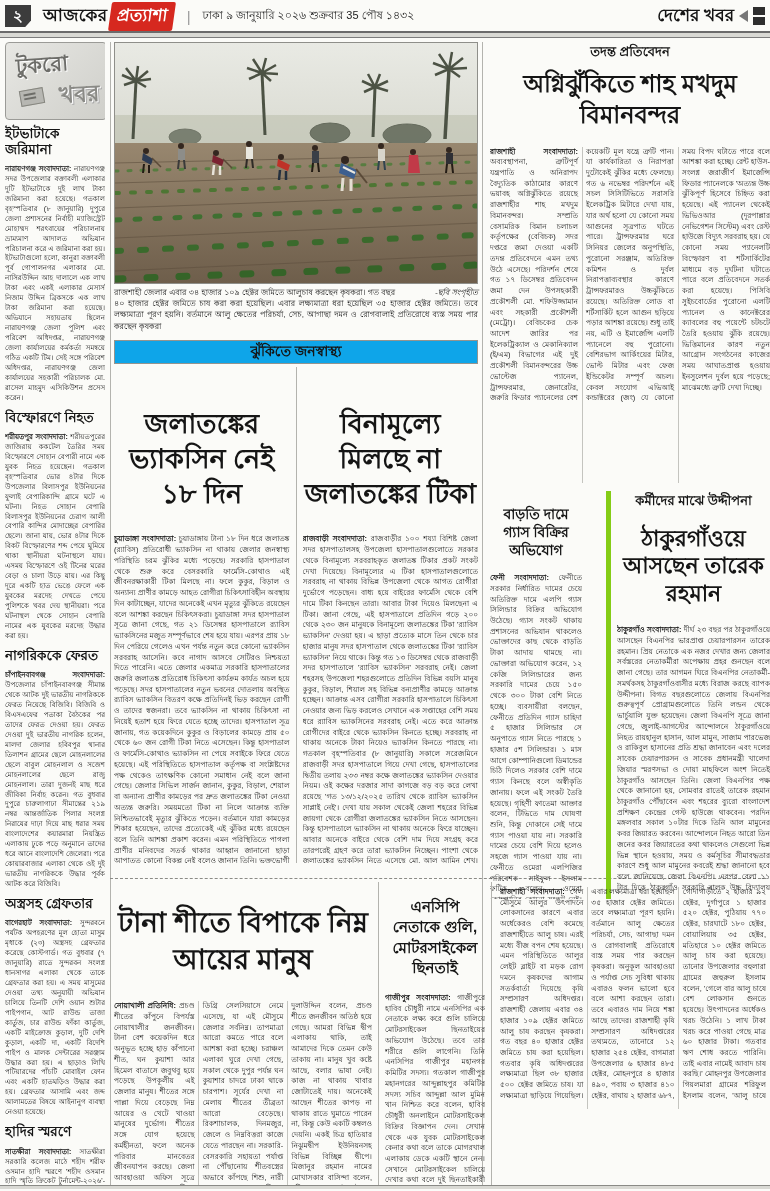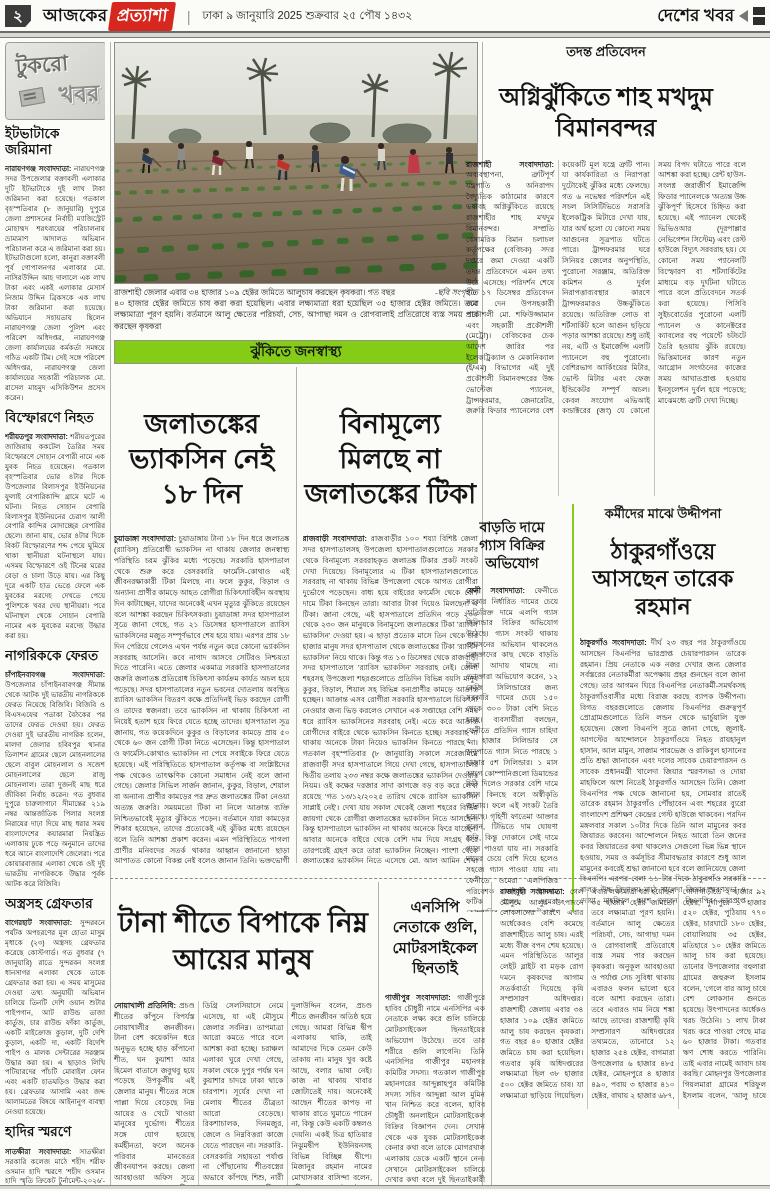--- a/index.html
+++ b/index.html
@@ -37,36 +37,36 @@
   .tukro-news-icon::after{content:"";position:absolute;left:3px;top:3px;width:12px;height:2px;background:#6d6d68;box-shadow:0 4px 0 #6d6d68;}
   .side-item{margin-bottom:7px;}
   .side-title{font-size:13.5px;font-weight:bold;line-height:1.15;margin:2px 0 2px;}
   .side-body{font-size:7px;line-height:1.42;text-align:justify;}
   .byline{font-weight:bold;}
   
   .middle{position:absolute;left:114px;top:42px;width:364px;}
   .photo{width:364px;height:242px;border:1px solid #8f8f8a;box-sizing:border-box;overflow:hidden;}
   .caption{font-size:8px;line-height:1.4;text-align:justify;margin-top:3px;}
   .credit{float:right;font-style:italic;padding-left:40px;}
-  .section-bar{margin-top:5px;height:22px;background:#84cc16;border:1px solid #94948f;
+  .section-bar{margin-top:5px;height:22px;background:#0ea5e9;border:1px solid #94948f;
                display:flex;align-items:center;justify-content:center;font-weight:bold;font-size:14px;}
   .vaccine-row{display:flex;margin-top:3px;height:496px;overflow:hidden;}
   .vcol{width:178px;overflow:hidden;}
   .vcol + .vcol{border-left:1px solid #b3b3ae;padding-left:6px;}
   .vcol:first-child{padding-right:6px;}
   .headline-xl{font-size:27px;font-weight:bold;text-align:center;line-height:1.3;margin-top:40px;}
   .body-text{font-size:7.4px;line-height:1.45;text-align:justify;margin-top:5px;overflow:hidden;}
   
-  .right{position:absolute;left:466px;top:42px;width:280px;}
+  .right{position:absolute;left:490px;top:42px;width:280px;}
   .kicker{font-size:13px;font-weight:bold;text-align:center;}
-  .headline-l{font-size:24px;font-weight:bold;text-align:center;line-height:1.28;margin-top:19px;}
+  .headline-l{font-size:24px;font-weight:bold;text-align:center;line-height:1.28;margin-top:6px;}
   .cols3{column-count:3;column-gap:8px;column-rule:1px solid #c4c4bf;}
   .airport-body{height:336px;}
   .row2{display:flex;margin-top:8px;height:408px;overflow:hidden;}
-  .gas-col{width:92px;padding-right:14px;border-right:2px solid #84cc16;overflow:hidden;}
+  .gas-col{width:92px;padding-right:24px;border-right:5px solid #84cc16;overflow:hidden;}
   .gas-headline{font-size:14px;font-weight:bold;text-align:center;line-height:1.3;}
   .tarek-col{flex:1;padding-left:6px;overflow:hidden;}
   .headline-m{font-size:22px;font-weight:bold;text-align:center;line-height:1.25;margin-top:13px;}
   
   .bottom{position:absolute;left:114px;top:882px;width:652px;height:303px;display:flex;overflow:hidden;}
   .winter-col{width:258px;padding-right:6px;overflow:hidden;}
   .ncp-col{width:100px;padding:0 6px;border-left:1px solid #b3b3ae;border-right:1px solid #b3b3ae;overflow:hidden;}
   .potato-col{flex:1;padding-left:8px;overflow:hidden;}
   .headline-xl2{font-size:28px;font-weight:bold;text-align:center;line-height:1.3;}
   .headline-s{font-size:15px;font-weight:bold;text-align:center;line-height:1.35;}
@@ -81,21 +81,21 @@
 
   <div class="header">
     <div class="pagenum-box">
       <span>২</span>
     </div>
     <div class="brand">
       <span class="brand-black">আজকের</span>
       <span class="brand-red">প্রত্যাশা</span>
     </div>
     <span class="hdr-sep">|</span>
-    <span class="dateline">ঢাকা ৯ জানুয়ারি 2025 শুক্রবার ২৫ পৌষ ১৪৩২</span>
+    <span class="dateline">ঢাকা ৯ জানুয়ারি ২০২৬ শুক্রবার 35 পৌষ ১৪৩২</span>
     <div class="section-name">
       <span>দেশের খবর</span>
       <span class="arrow-left"></span>
       <span class="sq-stack">
           <i></i>
           <i></i>
         </span>
     </div>
   </div>
   <div class="rule-double"></div>

